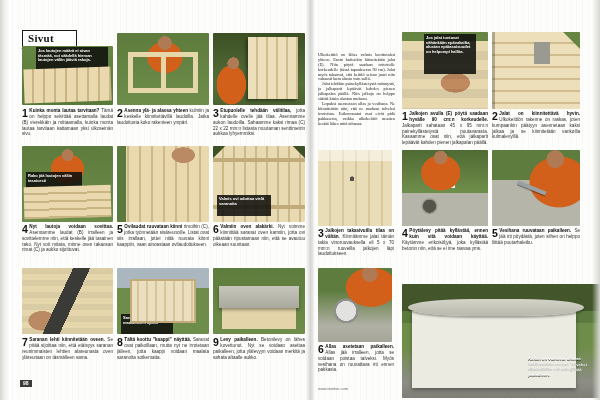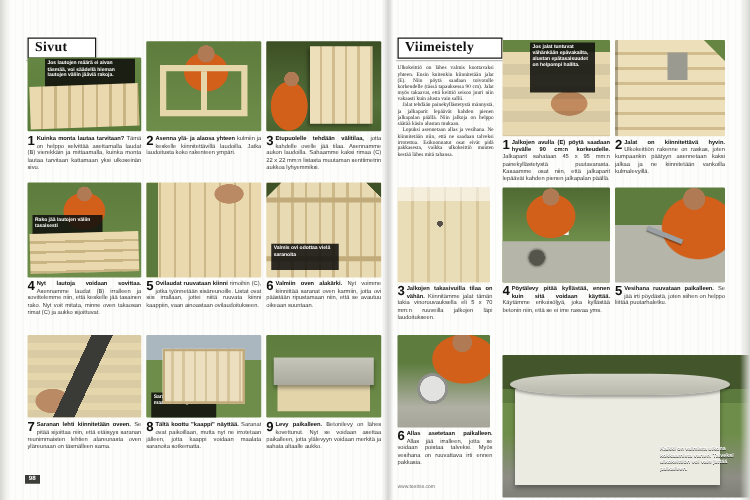--- a/index.html
+++ b/index.html
@@ -211,21 +211,20 @@
       <div class="sh"><span class="num">9</span><span class="lead">Levy paikalleen.</span> <span>Betonilevy on lähes kovettunut. Nyt se voidaan asettaa paikalleen, jotta ylälevyyn voidaan merkitä ja sahata altaalle aukko.</span></div>
     </div>
 
     <div class="pagenum" style="left:20px;top:380px;">98</div>
     <div class="footnote" style="left:216px;top:381px;width:76px;text-align:right;">
       
     </div>
   </section>
 
   <section class="page page-right">
-    <h2 class="secbox" style="left:6px;top:30px;margin:0;">Viimeistely</h2>
 
     <div class="intro" style="left:6px;top:52px;width:77px;height:92px;">
       <div class="sh">
         <p>Ulkokeittiö on lähes valmis koottavaksi yhteen. Ensin kuitenkin kiinnitetään jalat (E). Niin pöytä saadaan toivotulle korkeudelle (tässä tapauksessa 90 cm). Jalat myös takaavat, että keittiö seisoo juuri niin vakaasti kuin alusta vain sallii.</p>
         <p>Jalat tehdään painekyllästetystä männystä, ja jalkaparit lepäävät kahden pienen jalkapalan päällä. Niin jalkoja on helppo säätää käsin alustan mukaan.</p>
         <p>Lopuksi asennetaan allas ja vesihana. Ne kiinnitetään niin, että ne saadaan talveksi irrotettua. Esikoonnatut osat eivät pidä pakkasesta, vaikka ulkokeittiö muuten kestää lähes mitä tahansa.</p>
       </div>
     </div>
 
     <div class="photo pR1" style="left:90px;top:32px;width:86px;height:77px;">

